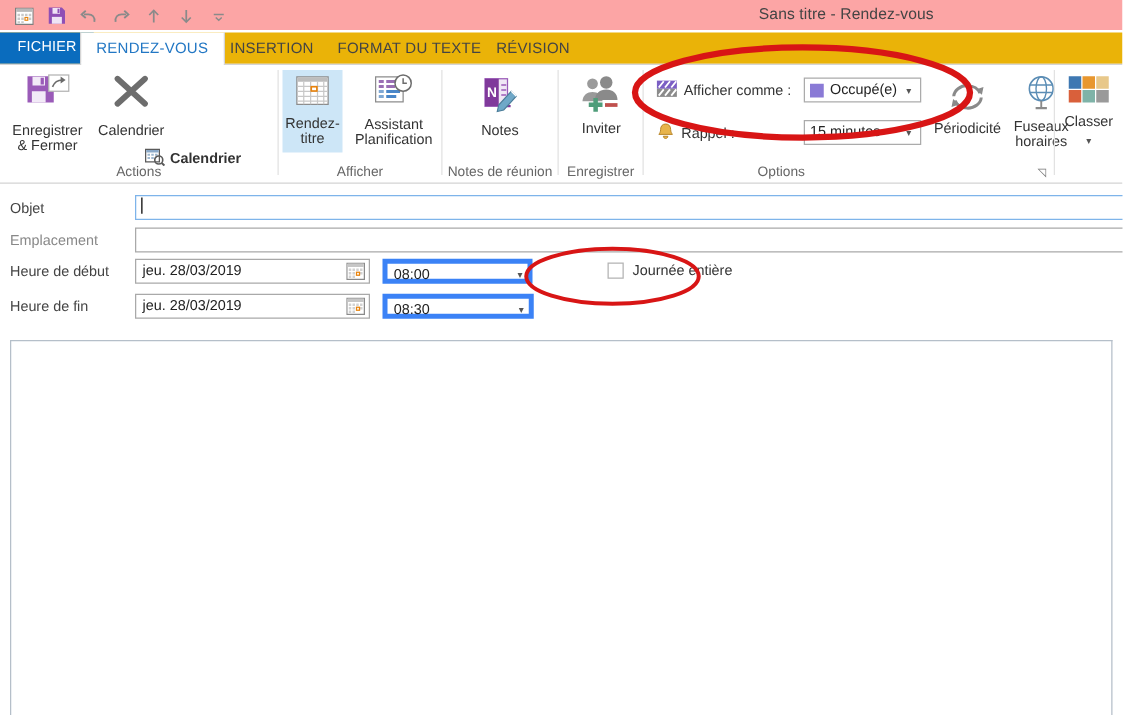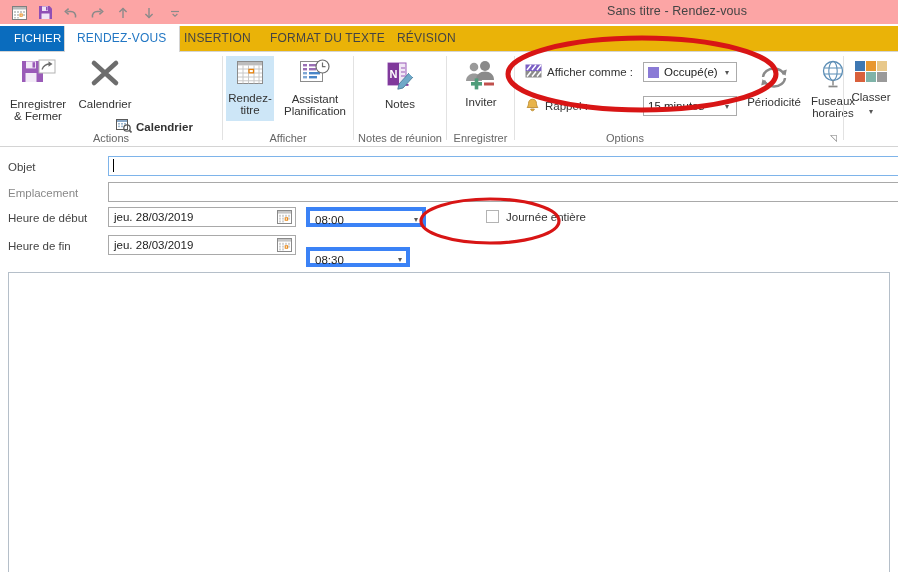--- a/index.html
+++ b/index.html
@@ -495,21 +495,21 @@
             <rect x="2" y="7.6" width="2" height="2"></rect>
               <rect x="5" y="7.6" width="2" height="2"></rect>
             <rect x="11" y="7.6" width="2" height="2"></rect>
             <rect x="2" y="10.4" width="2" height="2"></rect>
               <rect x="5" y="10.4" width="2" height="2"></rect>
           </g>
           <rect x="8.2" y="7.8" width="2.4" height="2.4" fill="#fff" stroke="#e8830d" stroke-width="1"></rect>
         </svg>
       </span>
     </div>
-    <div class="timefield" style="left:306px; top:99px; width:104px;">
+    <div class="timefield" style="left:306px; top:87px; width:121px;">
       <span class="tv">08:30</span>
       <span class="td">▾</span>
     </div>
 
   </div>
 
   <div class="bodyarea">
     <span></span>
   </div>
 

